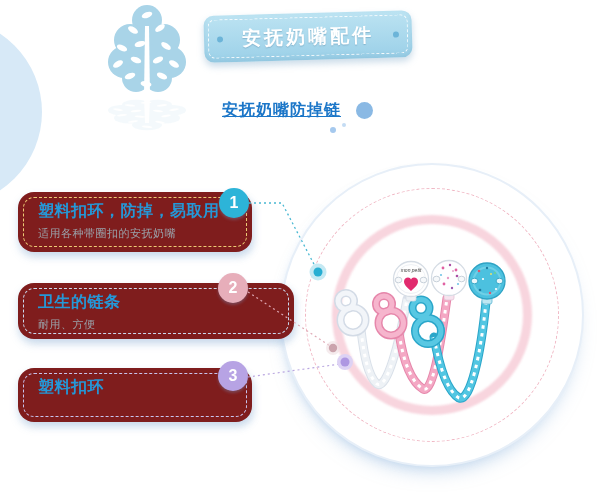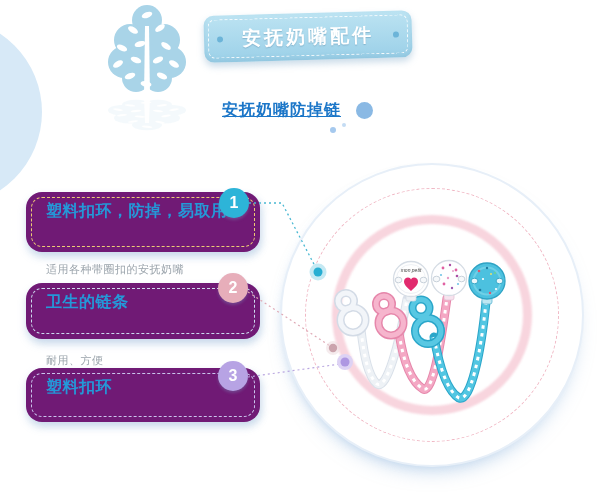--- a/index.html
+++ b/index.html
@@ -37,26 +37,26 @@
   .circle{position:absolute;border-radius:50%;}
   .c-outer{
     left:280px;top:163px;width:304px;height:304px;background:#fff;
     border:2px solid #e7eff8;box-sizing:border-box;
     box-shadow:0 12px 18px -8px rgba(140,180,222,.5), -4px 4px 10px -6px rgba(160,195,230,.35);
   }
   .c-dashed{left:305px;top:188px;width:254px;height:254px;border:1px dashed #f0b6c3;box-sizing:border-box;}
   .c-ring{left:332px;top:215px;width:200px;height:200px;border:9px solid #f8d5de;box-sizing:border-box;filter:blur(1.2px);}
   
   .card{
-    position:absolute;left:26px;width:234px;background:#701a75;border-radius:16px;
+    position:absolute;left:18px;width:234px;background:#7f1d1d;border-radius:16px;
     box-shadow:0 5px 9px rgba(120,160,205,.28), 3px 4px 7px rgba(130,168,210,.18);
   }
   .card-dash{position:absolute;inset:5px;border:1px dashed #ccc;border-radius:11px;pointer-events:none;}
   .card-title{position:absolute;left:20px;top:9px;font-size:16px;font-weight:bold;color:#2498d8;letter-spacing:.5px;white-space:nowrap;}
-  .card-desc{position:absolute;left:20px;top:34px;font-size:11px;color:#9aa3ab;letter-spacing:.5px;white-space:nowrap;margin-top:36px;}
+  .card-desc{position:absolute;left:20px;top:34px;font-size:11px;color:#9aa3ab;letter-spacing:.5px;white-space:nowrap;}
   .badge{
     position:absolute;width:30px;height:30px;border-radius:50%;
     display:flex;align-items:center;justify-content:center;
     color:#fff;font-size:16px;font-weight:bold;
     box-shadow:0 2px 3px rgba(120,150,190,.35);
   }
   .overlay{position:absolute;left:0;top:0;pointer-events:none;}
 </style>
 </head>
 <body>
@@ -111,21 +111,21 @@
 
   <div class="circle c-outer"></div>
   <div class="circle c-dashed"></div>
   <div class="circle c-ring"></div>
 
   <div class="card" style="top:192px;height:60px;">
     <div class="card-dash" style="border-color: rgb(236, 202, 116);"></div>
     <div class="card-title">塑料扣环，防掉，易取用</div>
     <div class="card-desc">适用各种带圈扣的安抚奶嘴</div>
   </div>
-  <div class="card" style="top:283px;height:56px;">
+  <div class="card" style="top:283px;height:56px;padding-left:42px;">
     <div class="card-dash" style="border-color: rgb(204, 217, 238);"></div>
     <div class="card-title">卫生的链条</div>
     <div class="card-desc">耐用、方便</div>
   </div>
   <div class="card" style="top:368px;height:54px;">
     <div class="card-dash" style="border-color: rgb(201, 195, 236);"></div>
     <div class="card-title">塑料扣环</div>
   </div>
 
   <div class="badge" style="left: 219px; top: 188px; background: rgb(45, 180, 216);">

